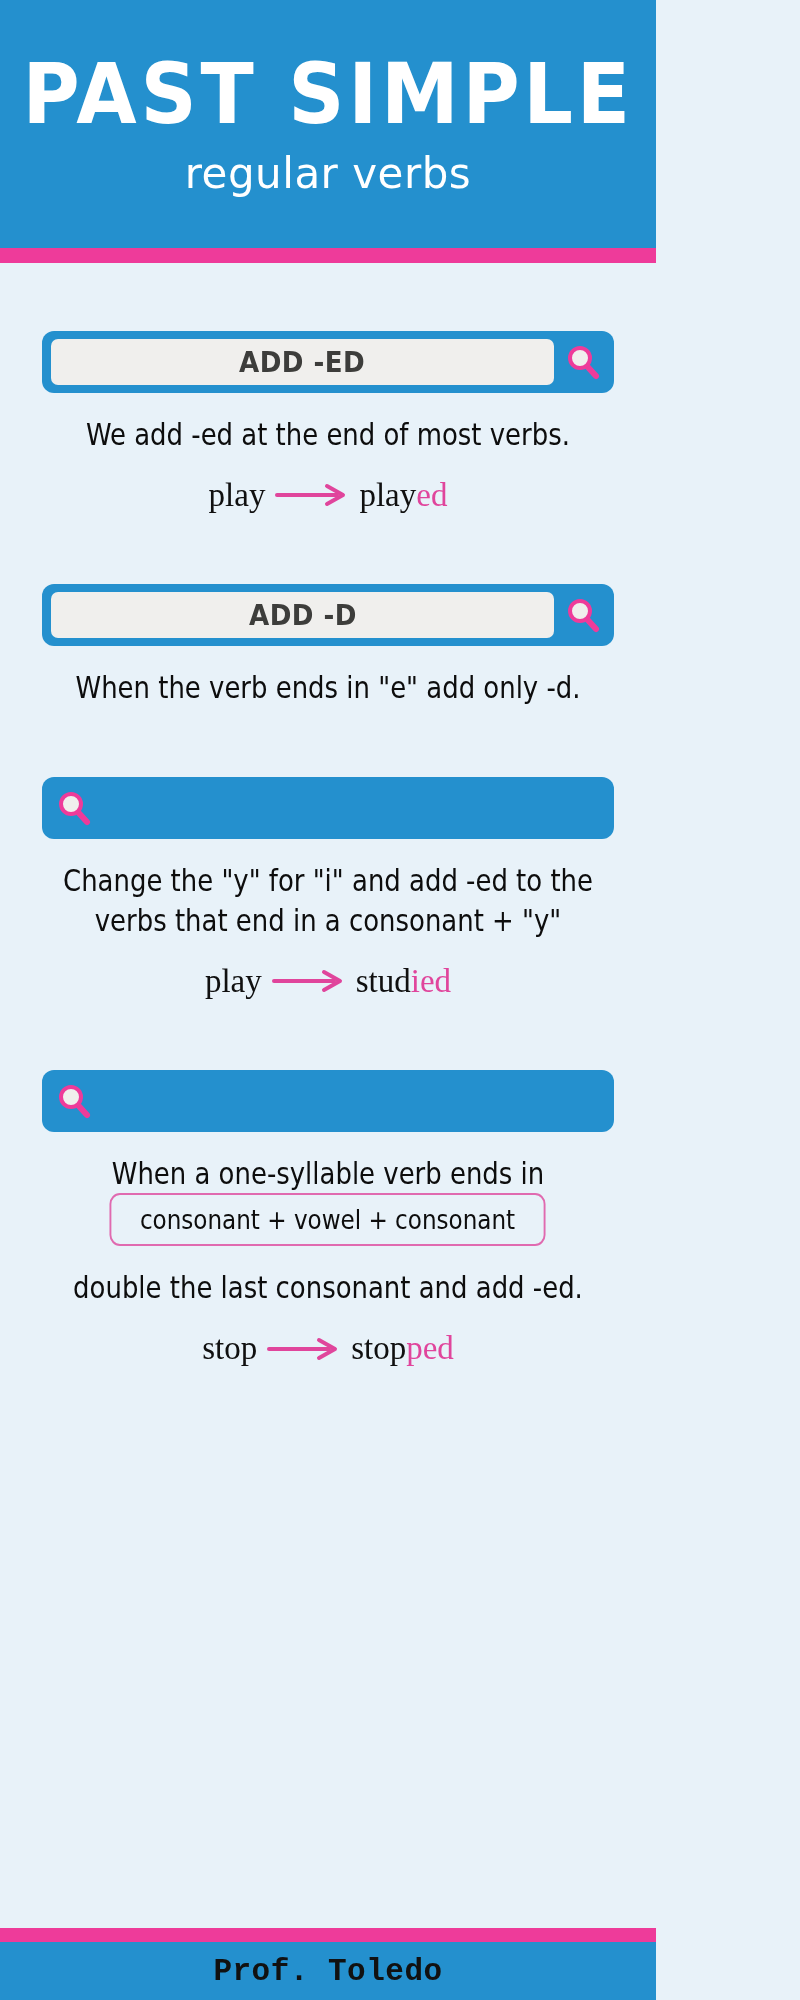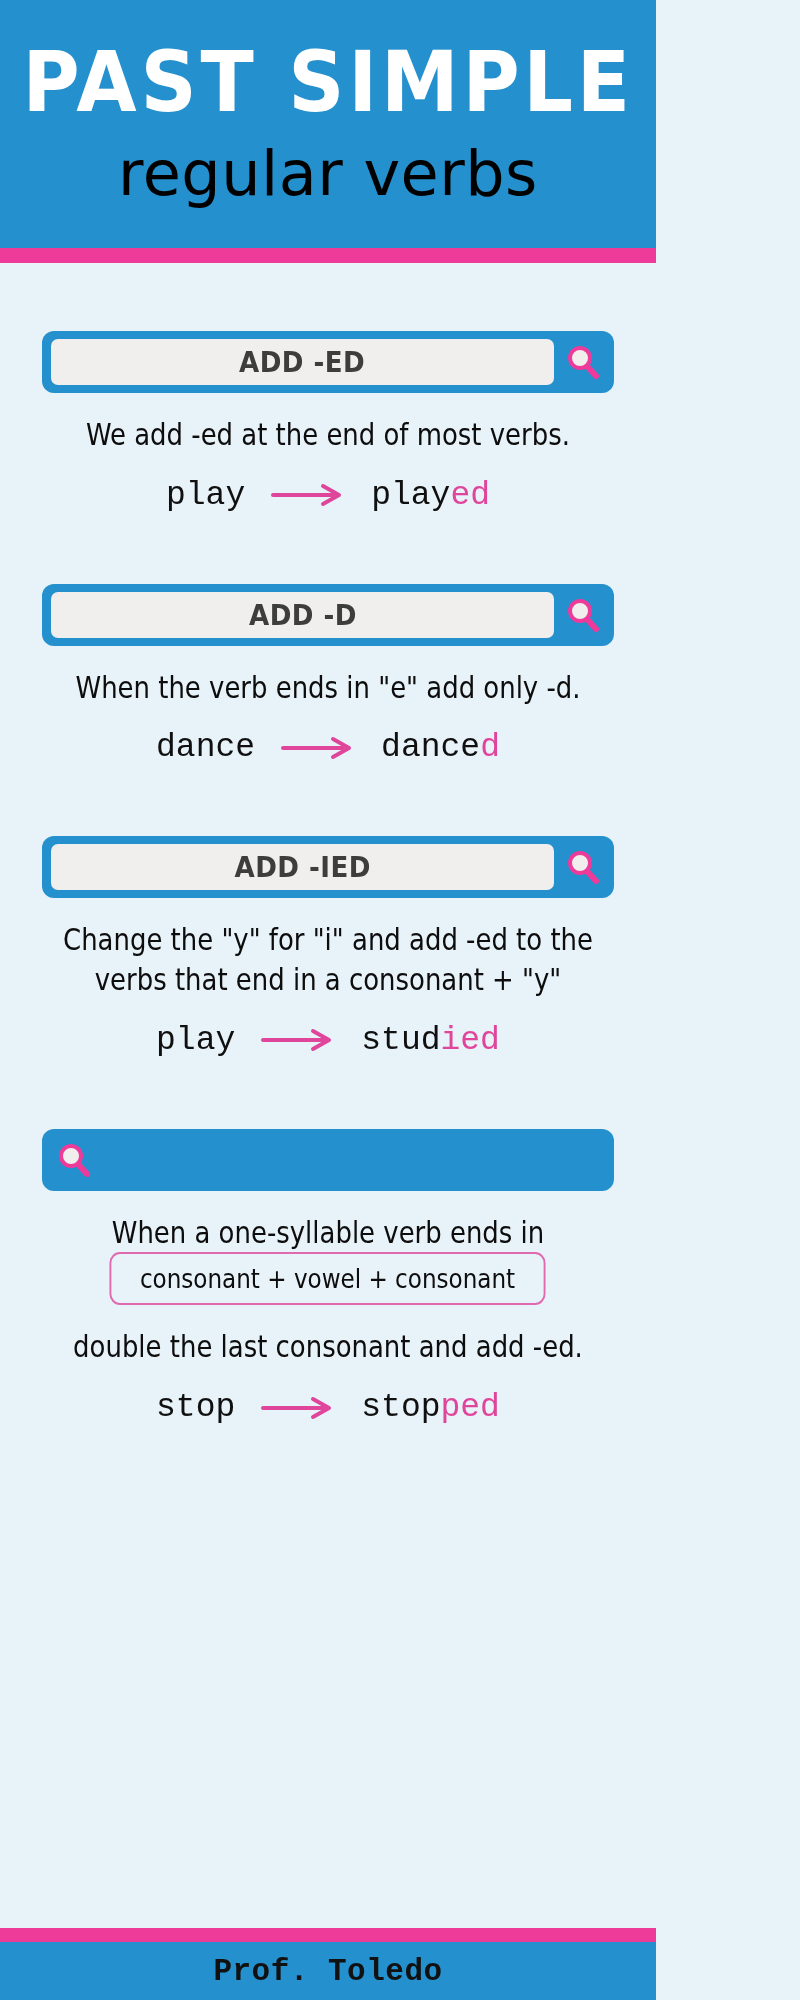--- a/index.html
+++ b/index.html
@@ -38,22 +38,22 @@
     font-size: 83px;
     font-weight: 700;
     letter-spacing: 4px;
     line-height: 0.95;
     margin: 0;
     text-transform: uppercase;
     font-family: "DejaVu Sans", "Liberation Sans", sans-serif;
     transform: scaleX(0.94);
   }
   .header-subtitle {
-    color: #000000;
-    font-size: 62px;
+    color: #ffffff;
+    font-size: 42px;
     font-weight: 400;
     margin: 14px 0 0 0;
     letter-spacing: 0.5px;
     font-family: "DejaVu Sans", "Liberation Sans", sans-serif;
   }
 
   .rule-bar-pink {
     background: #ee3b9a;
     height: 15px;
     width: 100%;
@@ -120,25 +120,25 @@
     line-height: 1.28;
     margin: 22px 0 0 0;
     font-family: "DejaVu Sans Condensed", "Liberation Sans Narrow", "Liberation Sans", sans-serif;
     transform: scaleX(0.93);
   }
 
   .example {
     display: flex;
     align-items: center;
     justify-content: center;
-    gap: 26px;
+    gap: 10px;
     margin-top: 22px;
     font-size: 33px;
     color: #101010;
-    font-family: Liberation Mono, monospace;
+    font-family: Liberation Serif, serif;
   }
   .example .base { color: #101010; }
   .example .stem { color: #101010; }
   .example .suffix { color: #e0459c; }
   .arrow-wrap {
     display: inline-flex;
     align-items: center;
   }
 
   .cvc-box {
@@ -228,39 +228,26 @@
           <span class="search-field-text">ADD -D</span>
         </div>
         <div class="magnifier">
           <svg width="38" height="38" viewBox="0 0 38 38" aria-hidden="true">
             <line x1="22" y1="22" x2="32" y2="33" stroke="#ee3b9a" stroke-width="6" stroke-linecap="round"></line>
             <circle cx="16" cy="15" r="10" fill="#f0efed" stroke="#ee3b9a" stroke-width="4"></circle>
           </svg>
         </div>
       </div>
       <p class="desc">When the verb ends in "e" add only -d.</p>
-      <div class="example">
-        <span class="base">dance</span>
-        <span class="arrow-wrap">
-          <svg width="74" height="24" viewBox="0 0 74 24" aria-hidden="true">
-            <line x1="2" y1="12" x2="62" y2="12" stroke="#e0459c" stroke-width="4" stroke-linecap="round"></line>
-            <polyline points="52,3 68,12 52,21" fill="none" stroke="#e0459c" stroke-width="4" stroke-linecap="round" stroke-linejoin="round"></polyline>
-          </svg>
-        </span>
-        <span><span class="stem">dance</span><span class="suffix">d</span></span>
-      </div>
     </div>
 
     <div class="spacer-gap"></div>
 
     <div class="section">
       <div class="search-bar">
-        <div class="search-field">
-          <span class="search-field-text">ADD -IED</span>
-        </div>
         <div class="magnifier">
           <svg width="38" height="38" viewBox="0 0 38 38" aria-hidden="true">
             <line x1="22" y1="22" x2="32" y2="33" stroke="#ee3b9a" stroke-width="6" stroke-linecap="round"></line>
             <circle cx="16" cy="15" r="10" fill="#f0efed" stroke="#ee3b9a" stroke-width="4"></circle>
           </svg>
         </div>
       </div>
       <p class="desc">Change the "y" for "i" and add -ed to the verbs that end in a consonant + "y"</p>
       <div class="example">
         <span class="base">play</span>

